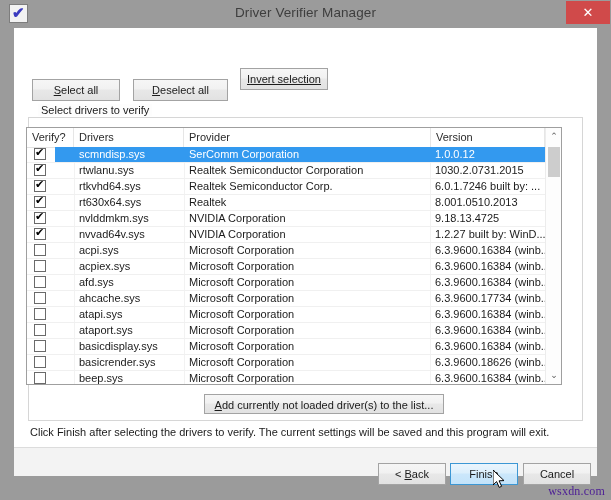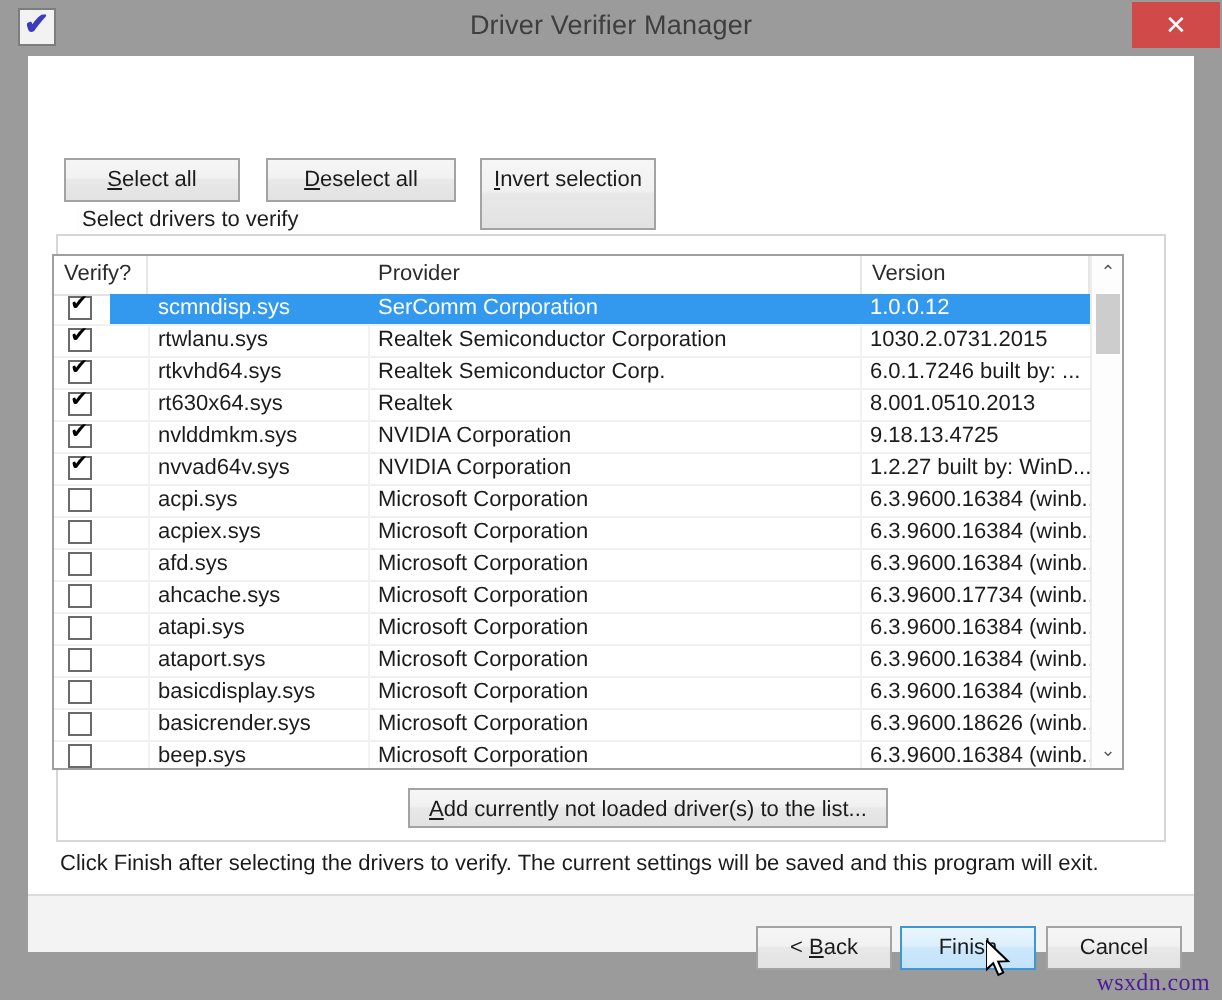--- a/index.html
+++ b/index.html
@@ -98,21 +98,21 @@
     white-space: nowrap;
   }
   .btn.hover {
     background: linear-gradient(to bottom, #eaf5fd 0%, #dceffc 45%, #cbe7fb 50%, #c3e3fa 100%);
     border: 1px solid #3c97d4;
   }
   u { text-decoration: underline; }
 
   #btn-select-all   { left: 18px;  top: 51px; width: 88px;  height: 22px; }
   #btn-deselect-all { left: 119px; top: 51px; width: 95px;  height: 22px; }
-  #btn-invert       { left: 226px; top: 51px; width: 88px;  height: 36px; }
+  #btn-invert       { left: 226px; top: 40px; width: 88px;  height: 22px; text-decoration: underline; }
   #btn-add-driver   { left: 190px; top: 366px; width: 240px; height: 20px; }
 
   
   .groupbox {
     position: absolute;
     left: 14px; top: 89px;
     width: 555px; height: 304px;
     border: 1px solid #d6d6d6;
     box-sizing: border-box;
     background: transparent;
@@ -321,20 +321,21 @@
     <div class="btn" id="btn-deselect-all"><u>D</u><span>eselect all</span></div>
     <div class="btn" id="btn-invert"><u>I</u><span>nvert selection</span></div>
 
     <div class="groupbox"></div>
     <div class="groupbox-label">Select drivers to verify</div>
 
     <div class="listview">
 
       <div class="lv-header">
         <div class="hcell hc-verify">Verify?</div>
+        <div class="hcell hc-drivers">Drivers</div>
         <div class="hcell hc-provider">Provider</div>
         <div class="hcell hc-version">Version</div>
       </div>
 
       <div class="lv-sep" style="left:47px"></div>
       <div class="lv-sep" style="left:157px"></div>
       <div class="lv-sep" style="left:403px"></div>
 
       <div class="lv-rows" id="rows-host">
           <div class="lv-row selected">

